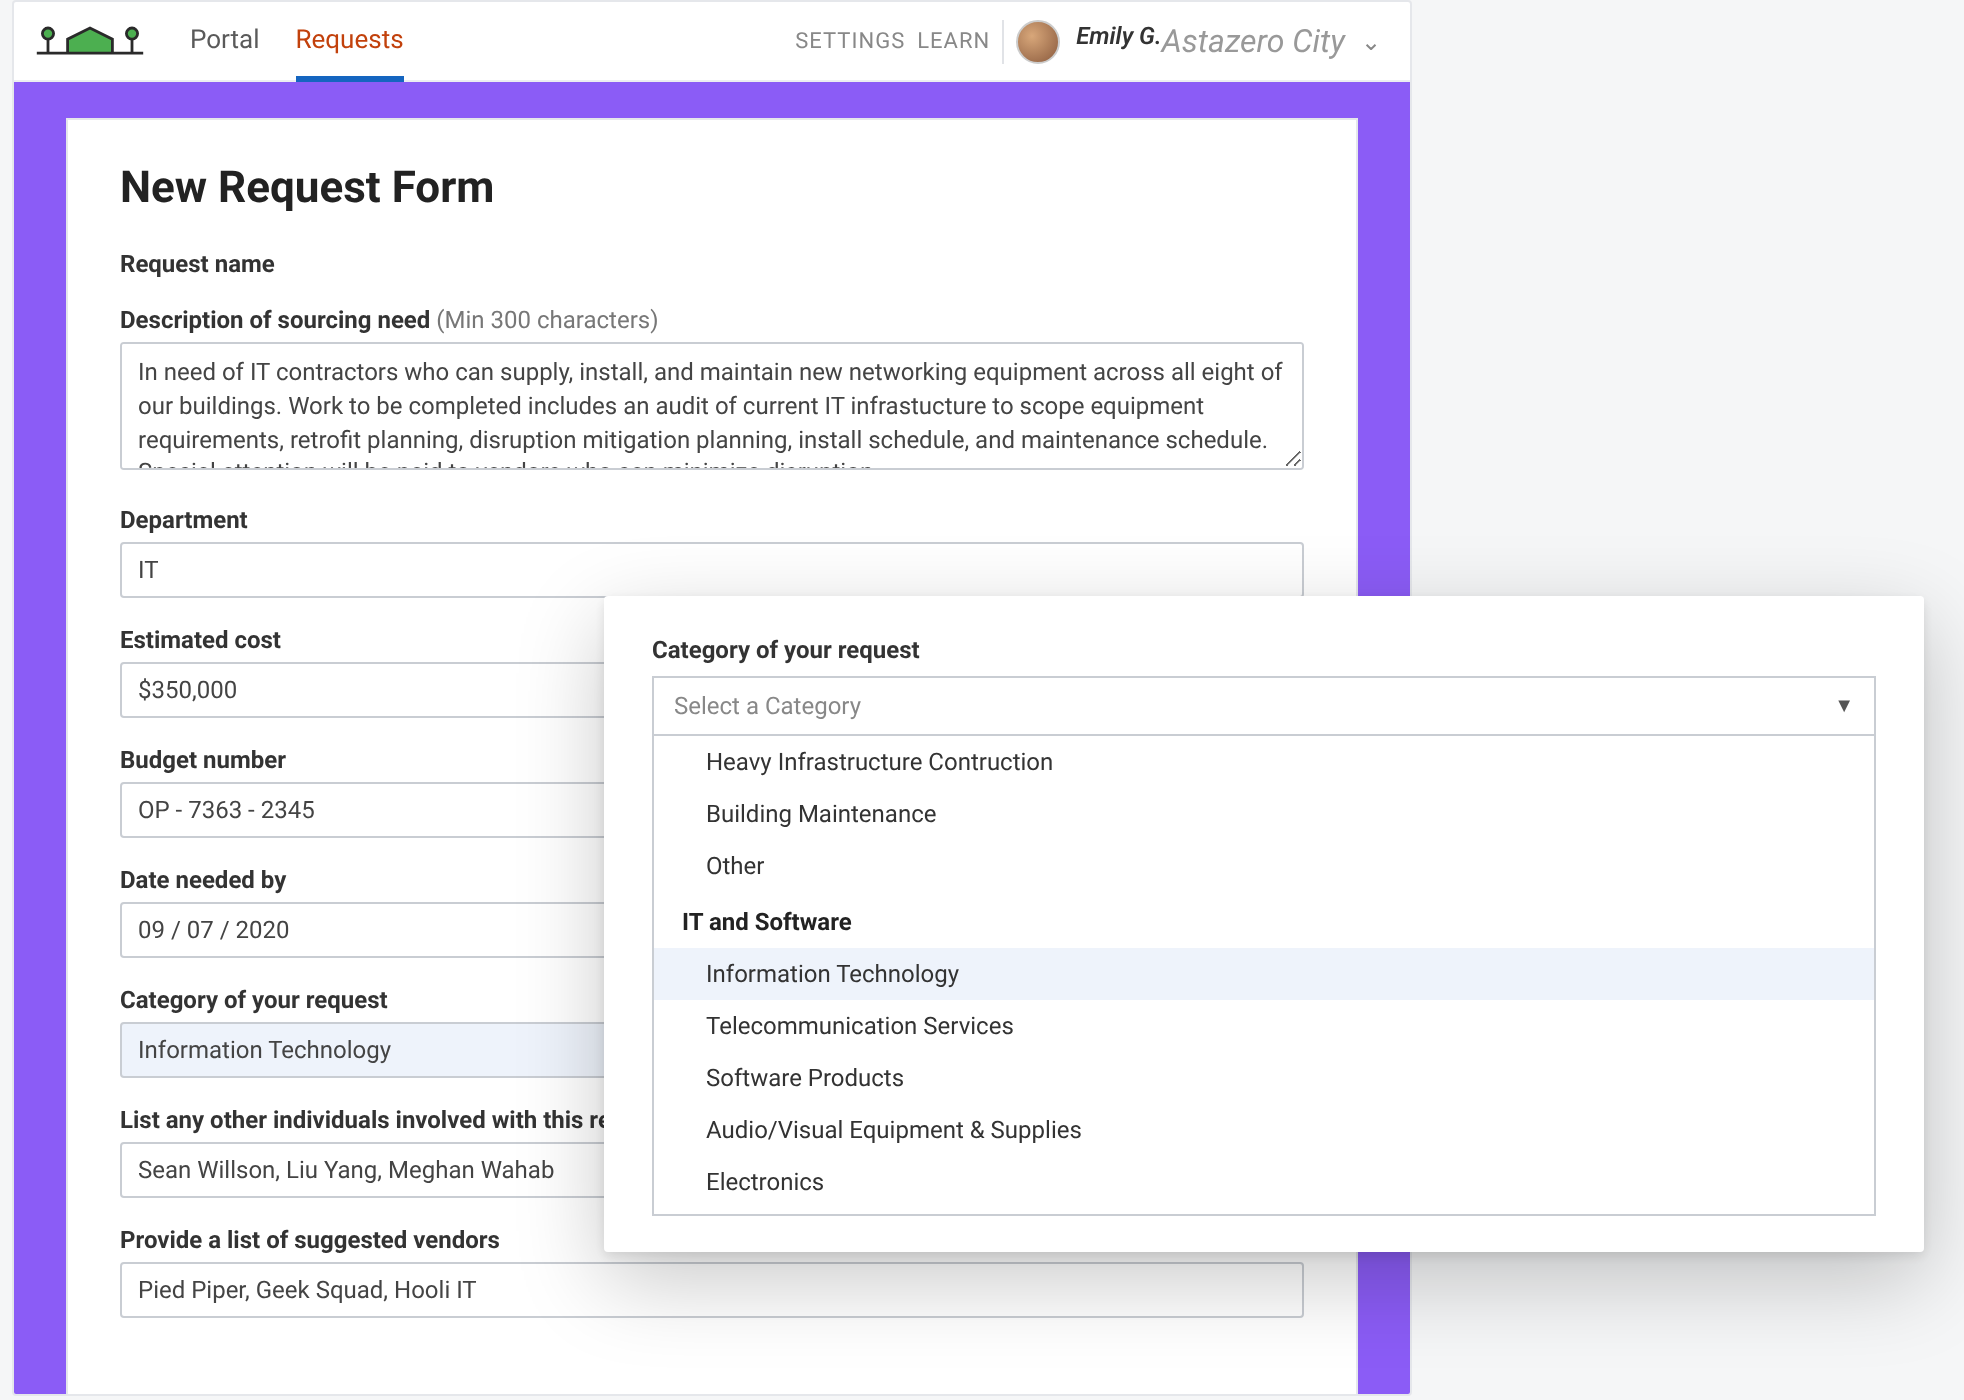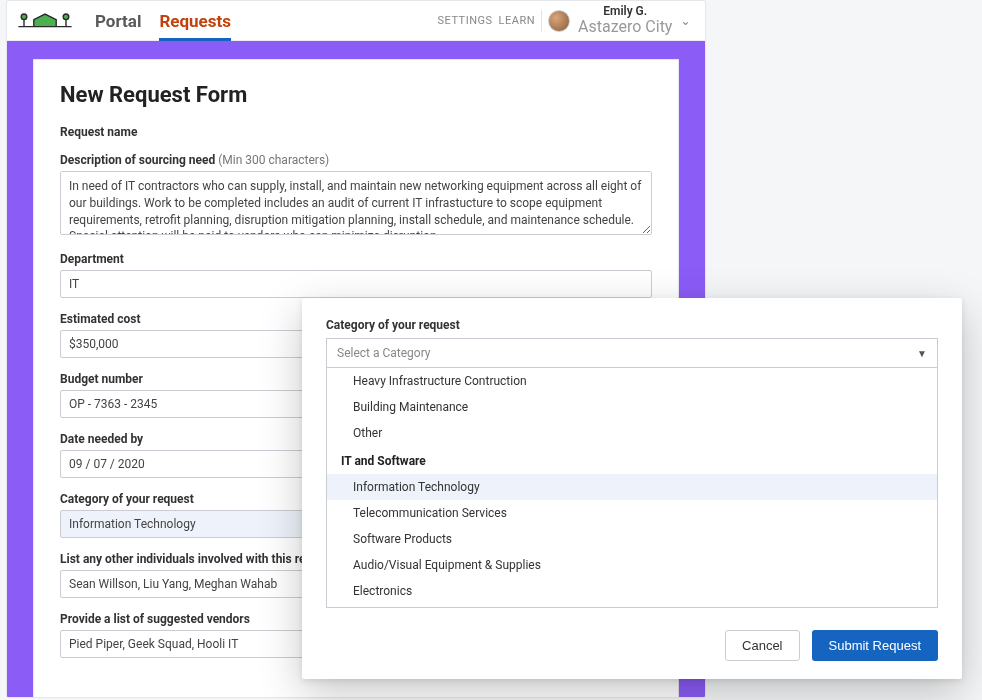--- a/index.html
+++ b/index.html
@@ -29,35 +29,35 @@
     display: flex;
     align-items: center;
     height: 40px;
     padding: 0 14px 0 10px;
     border-bottom: 1px solid #eceef1;
   }
   .logo { display: flex; align-items: center; margin-right: 22px; }
   .logo svg { width: 56px; height: 20px; }
   .navtabs { display: flex; gap: 18px; height: 100%; align-items: center; }
   .navtab {
-    font-size: 17px; font-weight: 700; color: #5a5a5a;
+    font-size: 13px; font-weight: 400; color: #5a5a5a;
     height: 100%; display: flex; align-items: center; position: relative;
     cursor: pointer;
   }
   .navtab.active { color: #c2410c; }
   .navtab.active::after {
     content: ""; position: absolute; left: 0; right: 0; bottom: -1px;
     height: 3px; background: #1565c0;
   }
   .hdr-right { margin-left: auto; display: flex; align-items: center; gap: 6px; font-size: 11px; color: #888; letter-spacing: 0.5px; text-align: center; }
   .hdr-link { cursor: pointer; }
   .divider { width: 1px; height: 22px; background: #e1e3e7; }
   .userchip { display: flex; align-items: center; gap: 8px; cursor: pointer; }
   .avatar { width: 22px; height: 22px; border-radius: 50%; background: radial-gradient(circle at 35% 35%, #d8a77a, #8a5a3d); border: 1px solid #ccc; }
-  .userinfo { display: flex; flex-direction: column; line-height: 1.1; }
+  .userinfo { display: flex; flex-direction: row; line-height: 1.1; font-style: italic; }
   .username { font-size: 12px; font-weight: 600; color: #333; letter-spacing: 0; }
   .userorg { font-size: 16px; color: #999; letter-spacing: 0; }
   .chev { color: #888; font-size: 12px; }
   
   .page-bg { background: #8b5cf6; padding: 18px 26px; height: calc(100% - 40px); overflow: hidden; }
   .form-card {
     background: #fff; border: 1px solid #e5e7eb; padding: 22px 26px;
     min-height: 640px;
   }
   .page-title { font-size: 22px; font-weight: 700; color: #222; margin-bottom: 18px; }
@@ -219,17 +219,13 @@
 
     <div class="optgroup">IT and Software</div>
     <div class="optitem highlight">Information Technology</div>
     <div class="optitem">Telecommunication Services</div>
     <div class="optitem">Software Products</div>
     <div class="optitem">Audio/Visual Equipment &amp; Supplies</div>
     <div class="optitem">Electronics</div>
     <div class="optitem">Software Design &amp; Engineering</div>
 
   </div>
-  <div class="float-actions">
-    <button class="btn btn-secondary">Cancel</button>
-    <button class="btn btn-primary">Submit Request</button>
-  </div>
 </div>
 
 </body></html>

